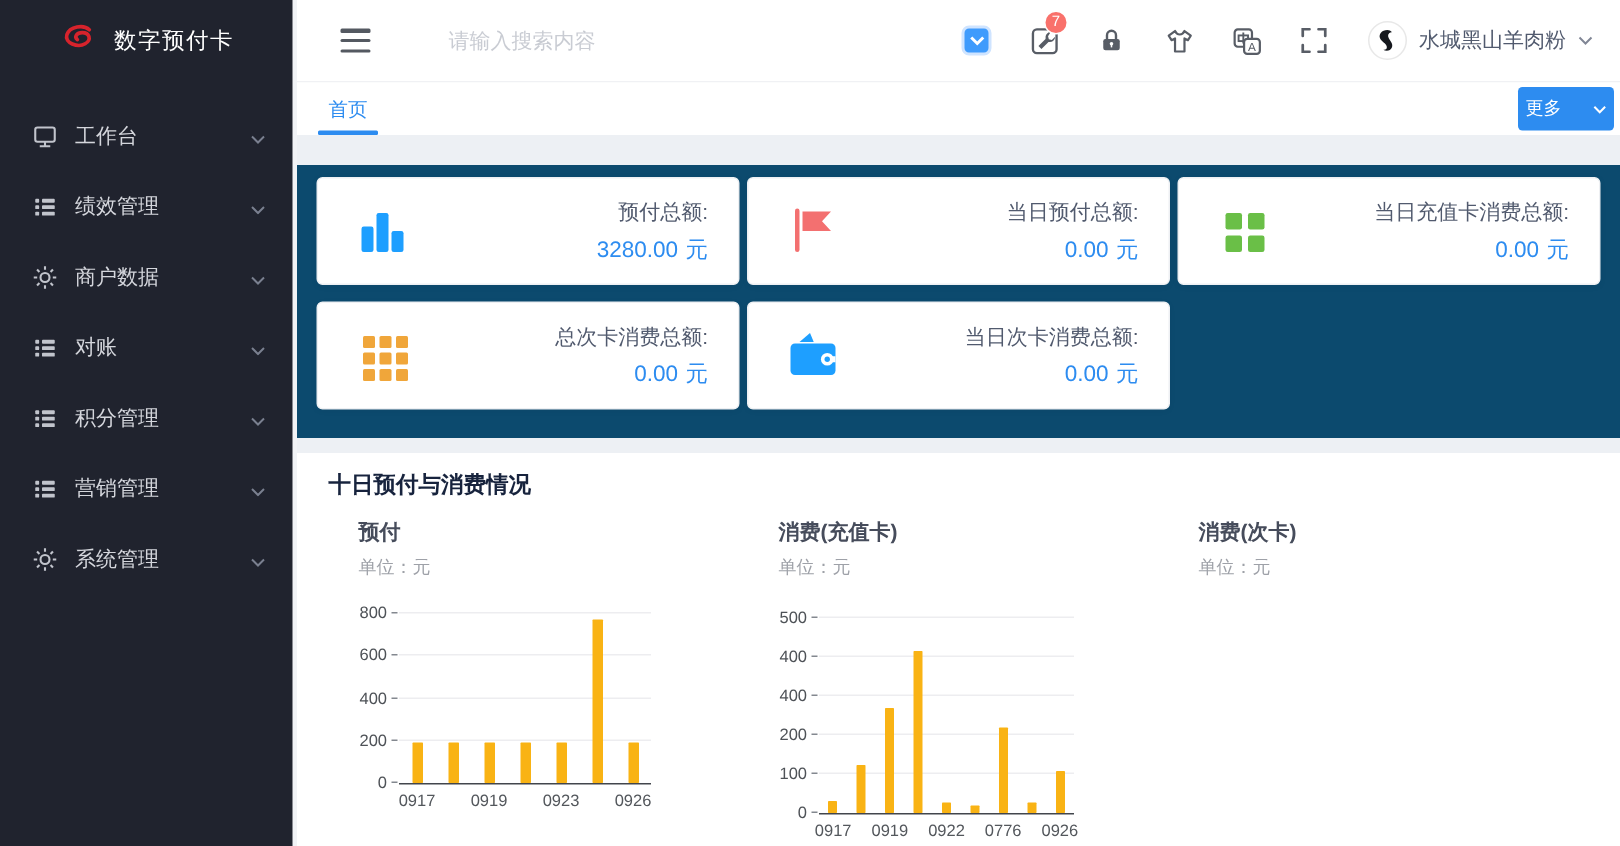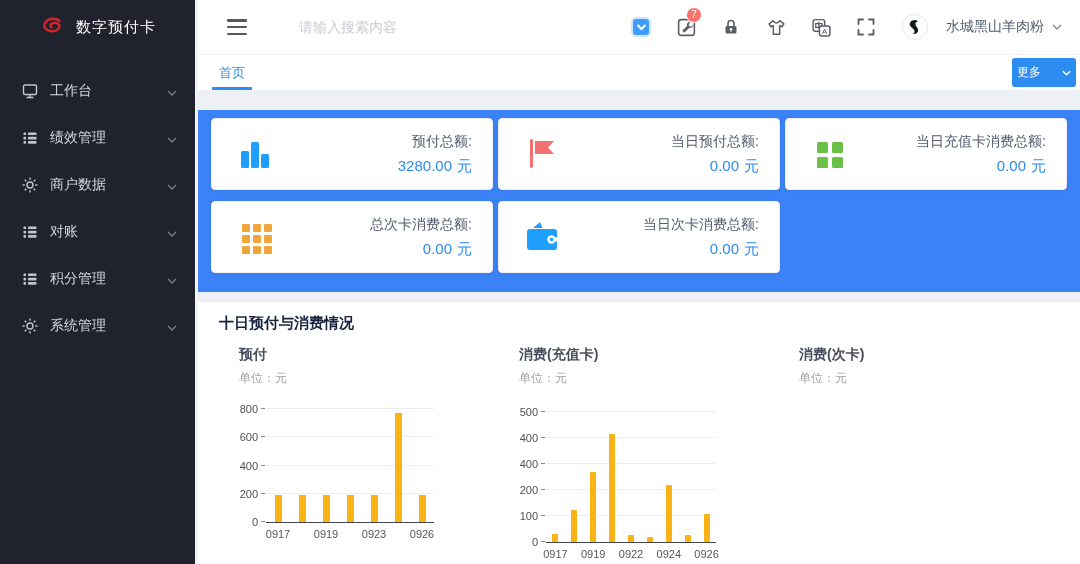--- a/index.html
+++ b/index.html
@@ -32,35 +32,35 @@
   .tr-ico { position:relative; width:22px; height:22px; display:flex; align-items:center;
     justify-content:center; cursor:pointer; }
   .blue-square { width:20px; height:20px; background:#3f9bfc; border:2px solid #cfe4ff;
     border-radius:5px; display:flex; align-items:center; justify-content:center; }
   .badge { position:absolute; top:-9px; left:11px; min-width:16px; height:16px; padding:0 3px;
     background:#f9716b; border:1px solid #fff; border-radius:9px; color:#fff; font-size:10px;
     line-height:14px; text-align:center; }
   .user { display:flex; align-items:center; gap:8px; cursor:pointer; margin-left:2px; }
   .avatar { width:26px; height:26px; border-radius:50%; background:#fff; border:1px solid #e8e8e8;
     display:flex; align-items:center; justify-content:center; }
-  .user-name { font-size:14px; color:#515a6e;margin-left:10px; }
+  .user-name { font-size:14px; color:#515a6e; }
   
   .tabbar { position:absolute; left:198px; top:55px; right:0; height:35px; background:#fff; }
   .tab { position:relative; display:inline-flex; align-items:center; height:100%;
     margin-left:14px; padding:0 7px; color:#2d8cf0; font-size:13px; cursor:pointer; }
   .tab::after { content:''; position:absolute; left:0; right:0; bottom:0; height:3px;
     background:#2d8cf0; border-radius:1px; }
   .more-btn { position:absolute; right:4px; top:3px; height:29px; width:64px; background:#2d8cf0;
     border:none; border-radius:3px; color:#fff; font-size:12px; display:flex; align-items:center;
     justify-content:center; gap:21px; cursor:pointer; }
   .band { position:absolute; left:198px; right:0; background:#edf0f4; }
   .band1 { top:90px; height:20px; }
   .band2 { top:292px; height:10px; }
   
-  .cards-wrap { position:absolute; left:198px; top:110px; right:0; height:182px; background:#3b82f6; }
+  .cards-wrap { position:absolute; left:198px; top:110px; right:0; height:182px; background:#0c4a6e; }
   .cards { position:absolute; left:13px; top:8px; display:grid;
     grid-template-columns:282px 282px 282px; gap:11px 5px; }
   .card { height:72px; background:#fff; border:1px solid #eef0f3; border-radius:4px;
     box-shadow:0 1px 4px rgba(31,45,61,.05); display:flex; align-items:center;
     padding:0 20px 0 24px; }
   .card-icon { width:38px; height:38px; flex:0 0 auto; }
   .card-text { margin-left:auto; text-align:right; }
   .card-label { font-size:14px; color:#515a6e; }
   .card-value { margin-top:6px; font-size:15px; color:#2d8cf0; }
   .card-value .unit { margin-left:5px; }
@@ -185,20 +185,38 @@
           </svg>
         </span>
         <span class="mi-label">积分管理</span>
         <span class="mi-chev">
           <svg width="10" height="6" viewBox="0 0 10 6" fill="none">
               <polyline points="1,1 5,5 9,1" stroke="#7a8090" stroke-width="1.3"></polyline>
             </svg>
         </span>
       </div>
 
+      <div class="menu-item">
+        <span class="mi-icon">
+          <svg width="18" height="18" viewBox="0 0 18 18" fill="#c1c4cc">
+            <rect x="2.5" y="3.5" width="2.6" height="2.6" rx="0.6"></rect>
+              <rect x="7" y="3.5" width="8.5" height="2.6" rx="0.6"></rect>
+            <rect x="2.5" y="7.8" width="2.6" height="2.6" rx="0.6"></rect>
+              <rect x="7" y="7.8" width="8.5" height="2.6" rx="0.6"></rect>
+            <rect x="2.5" y="12.1" width="2.6" height="2.6" rx="0.6"></rect>
+              <rect x="7" y="12.1" width="8.5" height="2.6" rx="0.6"></rect>
+          </svg>
+        </span>
+        <span class="mi-label">营销管理</span>
+        <span class="mi-chev">
+          <svg width="10" height="6" viewBox="0 0 10 6" fill="none">
+              <polyline points="1,1 5,5 9,1" stroke="#7a8090" stroke-width="1.3"></polyline>
+            </svg>
+        </span>
+      </div>
 
       <div class="menu-item">
         <span class="mi-icon">
           <svg width="18" height="18" viewBox="0 0 18 18" fill="none" stroke="#c1c4cc" stroke-width="1.4">
             <circle cx="9" cy="9" r="3"></circle>
             <line x1="14.2" y1="9" x2="16.5" y2="9"></line>
               <line x1="12.7" y1="12.7" x2="14.3" y2="14.3"></line>
             <line x1="9" y1="14.2" x2="9" y2="16.5"></line>
               <line x1="5.3" y1="12.7" x2="3.7" y2="14.3"></line>
             <line x1="3.8" y1="9" x2="1.5" y2="9"></line>
@@ -451,21 +469,21 @@
             <div class="bar" style="left: 44.2222px; width: 6px; height: 70.2px; background: rgb(249, 179, 20);"></div>
             <div class="bar" style="left: 63.1111px; width: 6px; height: 107.9px; background: rgb(249, 179, 20);"></div>
             <div class="bar" style="left: 82px; width: 6px; height: 7.28px; background: rgb(249, 179, 20);"></div>
             <div class="bar" style="left: 100.889px; width: 6px; height: 4.68px; background: rgb(249, 179, 20);"></div>
             <div class="bar" style="left: 119.778px; width: 6px; height: 56.68px; background: rgb(249, 179, 20);"></div>
             <div class="bar" style="left: 138.667px; width: 6px; height: 7.28px; background: rgb(249, 179, 20);"></div>
             <div class="bar" style="left: 157.556px; width: 6px; height: 28.08px; background: rgb(249, 179, 20);"></div>
             <span class="xtick" style="left: 9.44444px;">0917</span>
             <span class="xtick" style="left: 47.2222px;">0919</span>
             <span class="xtick" style="left: 85px;">0922</span>
-            <span class="xtick" style="left: 122.778px;">0924</span>
+            <span class="xtick" style="left: 122.778px;">0776</span>
             <span class="xtick" style="left: 160.556px;">0926</span>
           </div>
       </div>
 
       <div class="chart-block">
         <div class="chart-title">消费(次卡)</div>
         <div class="chart-sub">单位：元</div>
         <div class="plot empty" style="width:170px;height:0;margin-top:0;"></div>
       </div>
 

